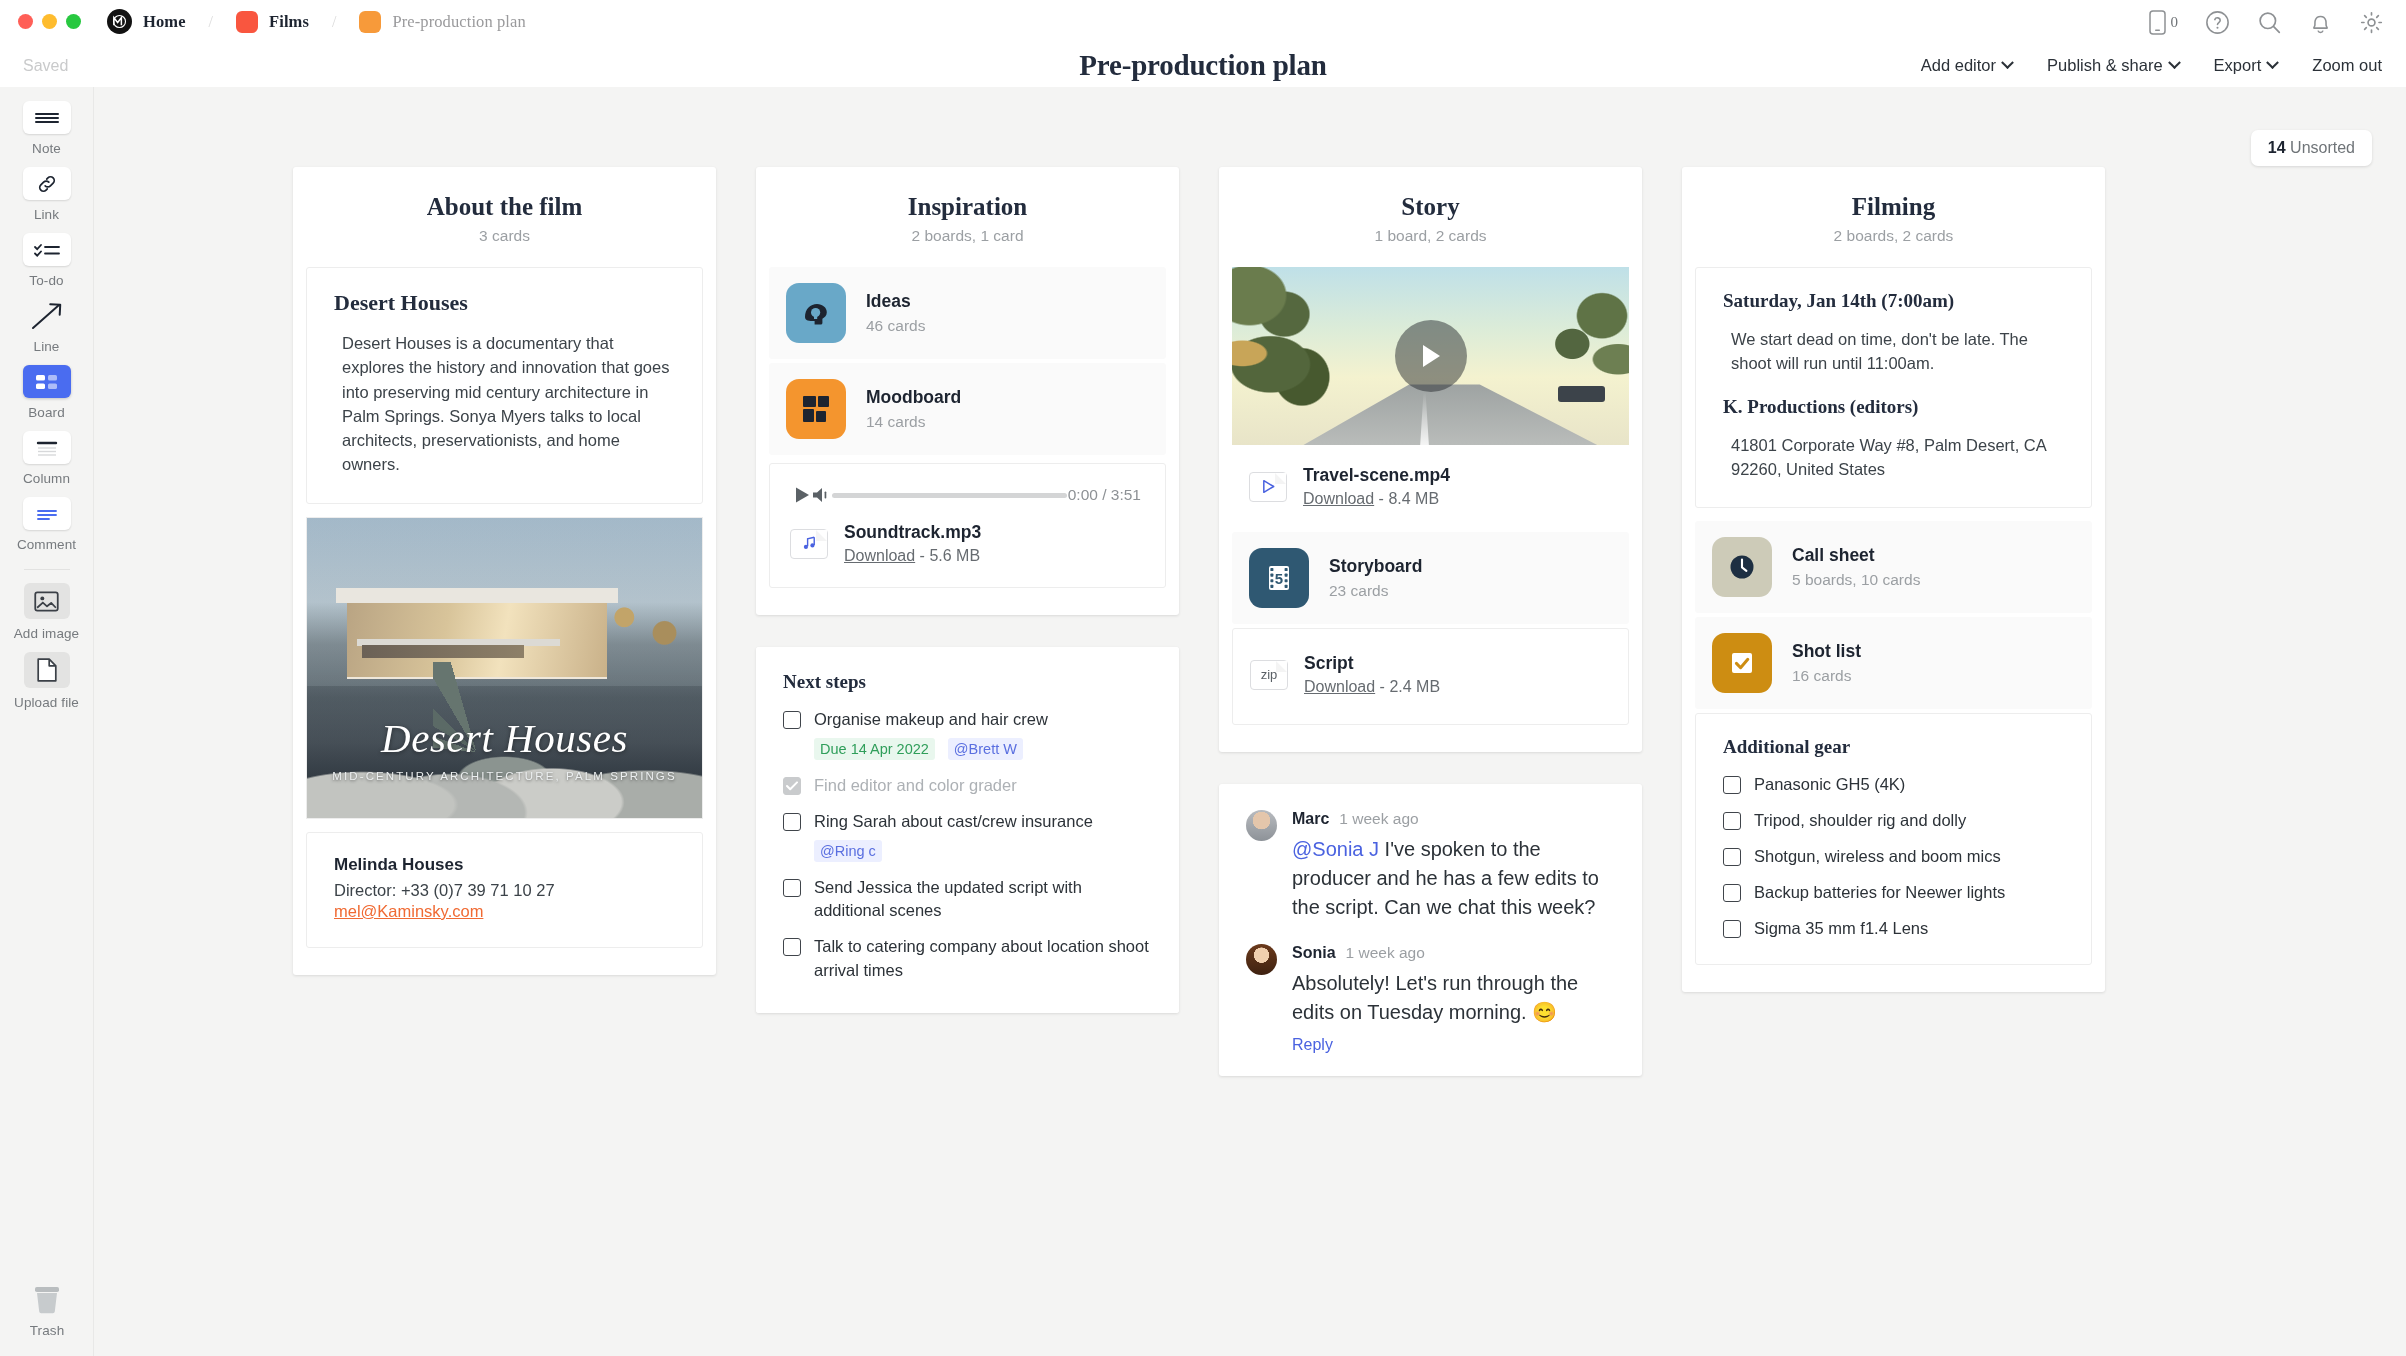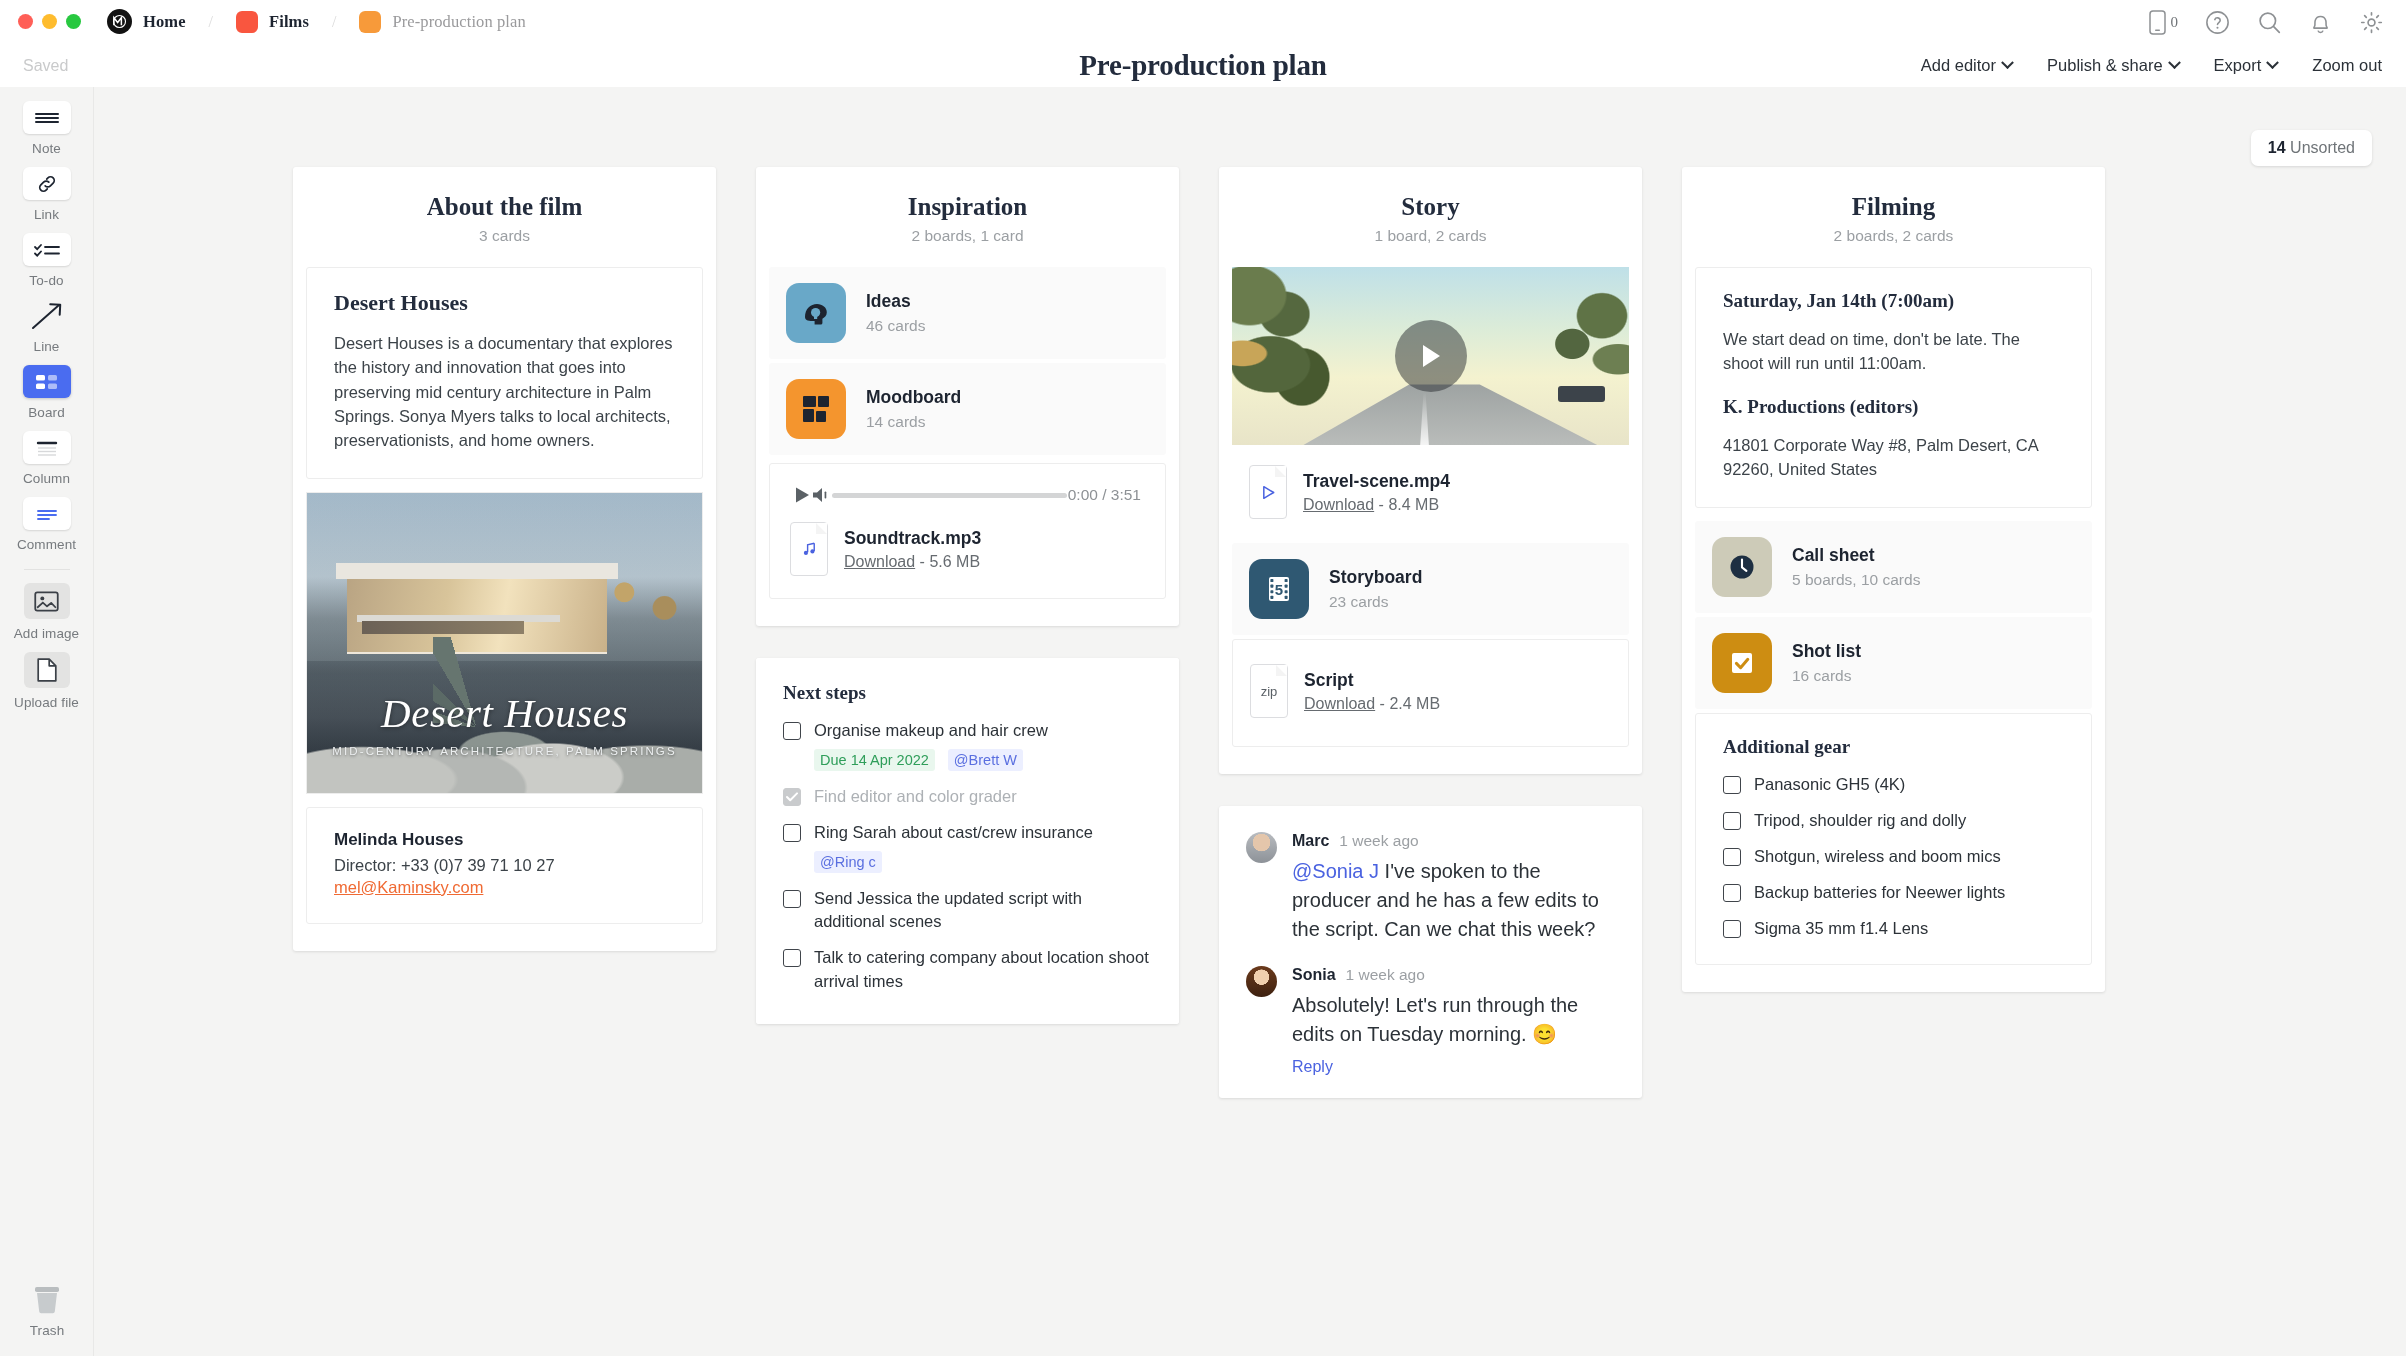--- a/index.html
+++ b/index.html
@@ -104,21 +104,21 @@
               font-size:25px; color:#232c3d; }
   .col-sub{ font-size:15.5px; color:#9b9fa3; margin-top:6px; }
 
   .inner {
     margin:0 13px 13px; border:1px solid #ededed; border-radius:3px;
     background:#ffffff; padding:22px 27px 26px;
   }
   .note-h{ font-family:"Liberation Serif",serif; font-weight:bold;
            font-size:22px; color:#232c3d; margin-bottom:15px;}
   .note-h.sm{ font-size:19px; }
-  .note-p{ font-size:16.5px; line-height:1.47; color:#3c4349; }
+  .note-p{ font-size:16.5px; line-height:1.47; color:#3c4349;margin-left:8px; }
   .note-p + .note-h { margin-top:20px; }
 
   
   .img-card{ margin:0 13px 13px; border:1px solid #ededed; overflow:hidden; }
   .desert {
     position:relative; width:100%; height:300px;
     background:
       linear-gradient(to bottom, rgba(20,30,45,.12) 55%, rgba(25,34,48,.42) 100%),
       linear-gradient(to bottom, #b7cede 0%, #c9d9e2 28%, #8d9aa0 42%, #6e7a80 60%, #848d92 75%, #5d666c 100%);
   }
@@ -172,21 +172,21 @@
                display:flex;align-items:center;justify-content:center; }
   .board-name{ font-size:17.5px; font-weight:bold; color:#1d2430; }
   .board-cnt{ font-size:15.5px; color:#9b9fa3; margin-top:5px; }
 
   
   .audio{ margin:8px 13px 13px; border:1px solid #ededed; border-radius:3px; padding:18px 20px 22px;}
   .audio-bar{ display:flex; align-items:center; gap:1px; padding:4px 4px 18px; }
   .audio-track{ flex:1; height:5px; border-radius:3px; background:#d4d5d6; }
   .audio-time{ font-size:15.5px; color:#8d9195; }
   .file-row{ display:flex; align-items:center; gap:16px; }
-  .file-ico{ width:38px;height:54px; border:1px solid #dcdde0; border-radius:4px;
+  .file-ico{ width:38px;height:30px; border:1px solid #dcdde0; border-radius:4px;
              background:#fff; position:relative; display:flex;align-items:center;
              justify-content:center; flex:0 0 38px; }
   .file-ico:after{ content:""; position:absolute; right:0; top:0;
     border-width:0 11px 11px 0; border-style:solid; border-color:#f4f4f4 #fff; }
   .file-name{ font-size:17.5px; font-weight:bold; color:#1d2430; }
   .file-meta{ font-size:16px; color:#666b70; margin-top:4px; }
   .file-meta u{ text-decoration:underline; }
   .zip-txt{ font-size:13px; color:#5a6066; }
 
   

